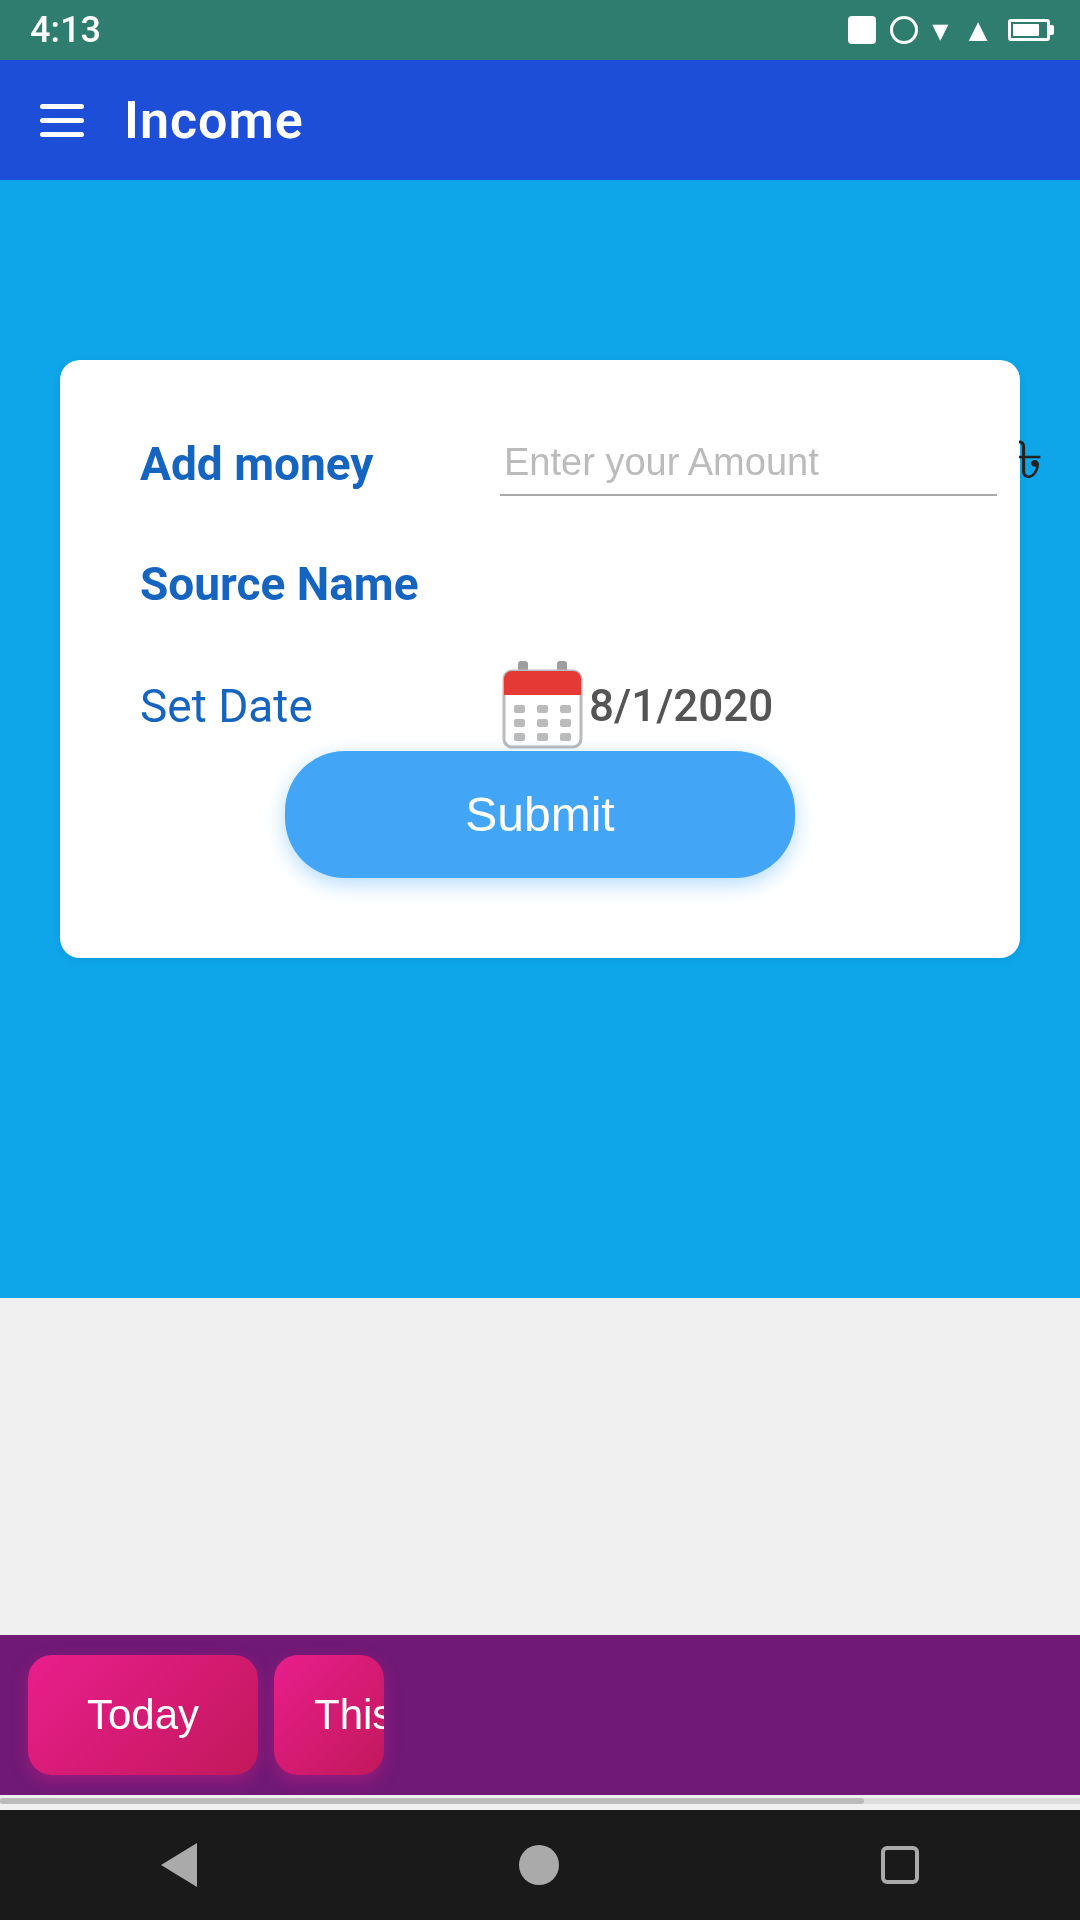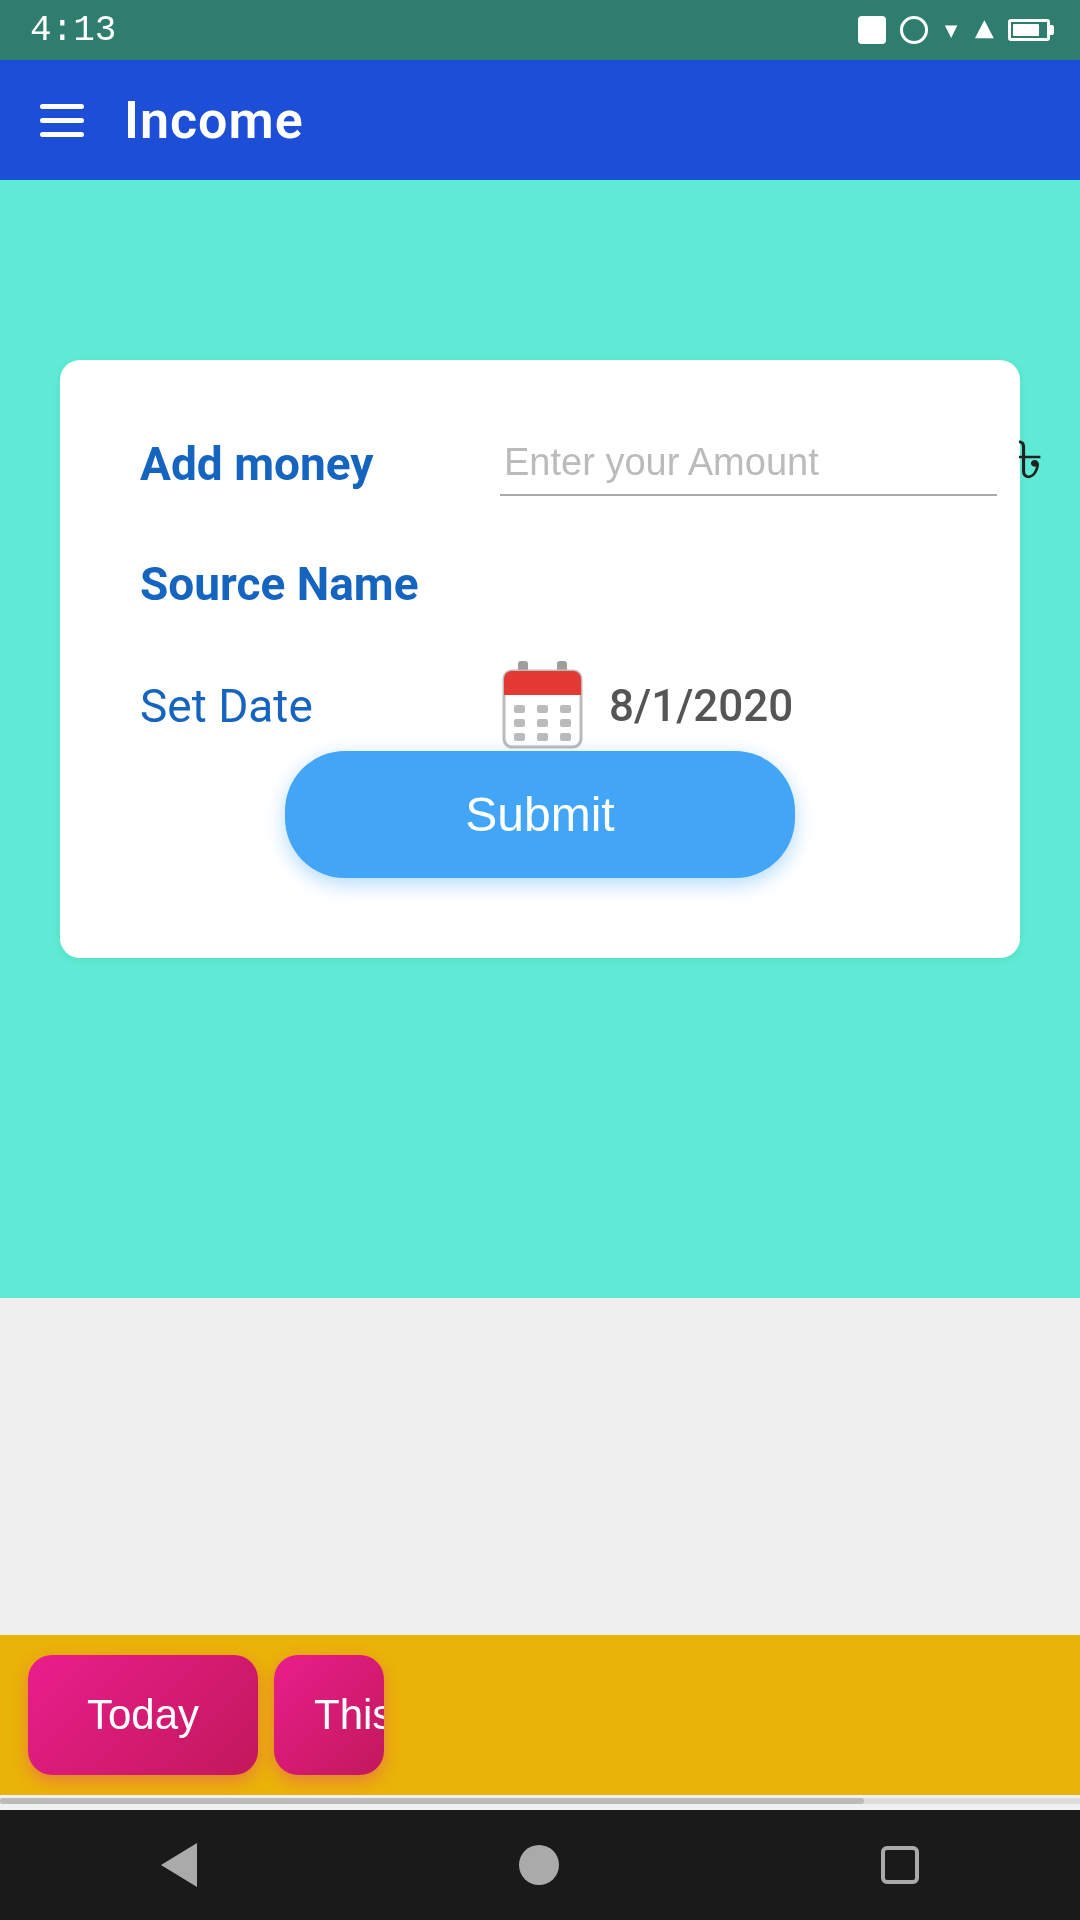--- a/index.html
+++ b/index.html
@@ -16,21 +16,20 @@
 
     
     .status-bar {
       width: 100%;
       height: 60px;
       background: #2e7d6e;
       display: flex;
       align-items: center;
       justify-content: space-between;
       padding: 0 30px;
-      font-family: Liberation Mono, monospace;
     }
     .status-time {
       color: white;
       font-size: 36px;
       font-weight: 500;
     }
     .status-bar-right {
       display: flex;
       align-items: center;
       gap: 14px;
@@ -89,21 +88,21 @@
     .app-title {
       color: white;
       font-size: 52px;
       font-weight: 600;
       letter-spacing: 1px;
     }
 
     
     .content {
       width: 100%;
-      background: #5eead4;
+      background: #0ea5e9;
       padding: 80px 60px 40px 60px;
     }
 
     
     .form-section {
       background: white;
       border-radius: 20px;
       padding: 60px 80px 80px 80px;
       margin-top: 100px;
       box-shadow: 0 2px 8px rgba(0,0,0,0.06);
@@ -161,21 +160,21 @@
     .date-label {
       color: #1565c0;
       font-size: 46px;
       font-weight: 400;
       min-width: 330px;
     }
 
     .date-picker-area {
       display: flex;
       align-items: center;
-      gap: 24px;
+      gap: 4px;
     }
 
     .date-text {
       font-size: 44px;
       color: #555;
       font-weight: 500;
     }
 
     
     .submit-container {
@@ -198,21 +197,21 @@
     
     .filter-section {
       position: absolute;
       bottom: 780px;
       left: 0;
       right: 0;
       display: flex;
       gap: 0;
       padding: 20px 20px;
       overflow: hidden;
-      background: #eab308;
+      background: #701a75;
     }
 
     .filter-btn {
       flex: 0 0 auto;
       background: linear-gradient(135deg, #e91e8c, #c2185b);
       color: white;
       font-size: 42px;
       font-weight: 500;
       border: none;
       border-radius: 24px;

